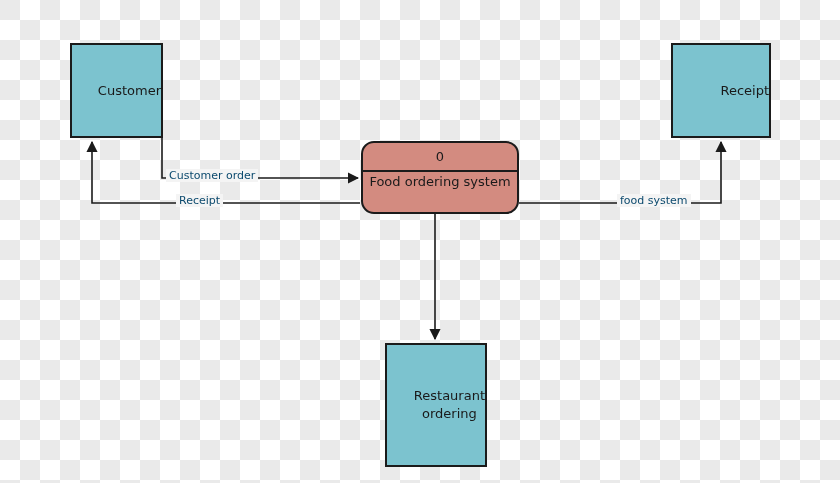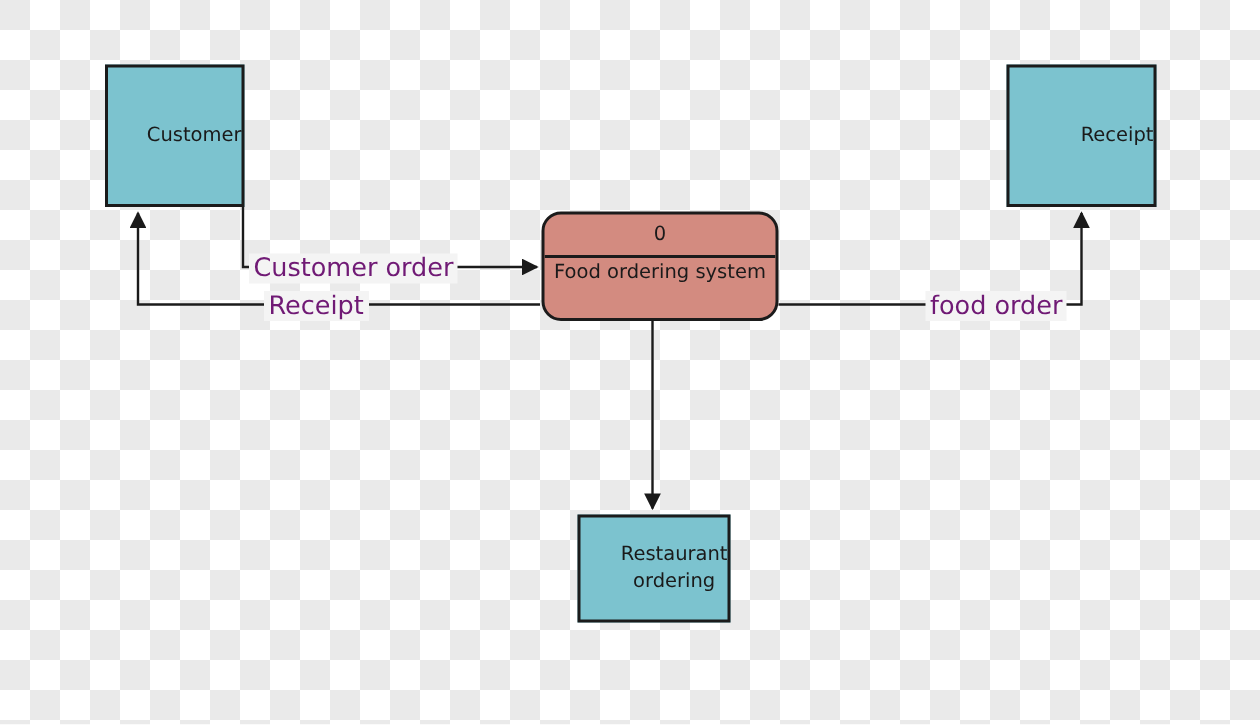--- a/index.html
+++ b/index.html
@@ -63,22 +63,22 @@
     flex: 1;
     display: flex;
     align-items: center;
     justify-content: center;
     font-size: 13px;
     color: #1a1a1a;
     padding-bottom: 22px;
   }
   .flow-label {
     position: absolute;
-    font-size: 17px;
-    color: #701a75;
+    font-size: 11px;
+    color: #0c4a6e;
     white-space: nowrap;
     background: rgba(255,255,255,0.0);
     padding: 0 3px;
   }
   .flow-label.masked {
     background: #f4f4f4;
   }
 </style>
 </head>
 <body>
@@ -102,32 +102,32 @@
   </svg>
 
   <div class="entity" style="left:70px; top:43px; width:93px; height:95px;">
     <span>Customer</span>
   </div>
 
   <div class="entity" style="left:671px; top:43px; width:100px; height:95px;">
     <span>Receipt</span>
   </div>
 
-  <div class="entity" style="left:385px; top:343px; width:102px; height:72px;">
+  <div class="entity" style="left:385px; top:343px; width:102px; height:124px;">
     <span>
       <span>Restaurant</span><br>
       <span>ordering</span>
     </span>
   </div>
 
   <div class="process" style="left:361px; top:141px; width:158px; height:73px;">
     <div class="process-id">0</div>
     <div class="process-name">Food ordering system</div>
   </div>
 
   <div class="flow-label masked" style="left:166px; top:169px;">Customer order</div>
 
   <div class="flow-label masked" style="left:156px; top:194px;margin-left:20px;">Receipt</div>
 
-  <div class="flow-label masked" style="left:617px; top:194px;">food order</div>
+  <div class="flow-label masked" style="left:617px; top:194px;">food system</div>
 
 
 </div>
 
 </body></html>

